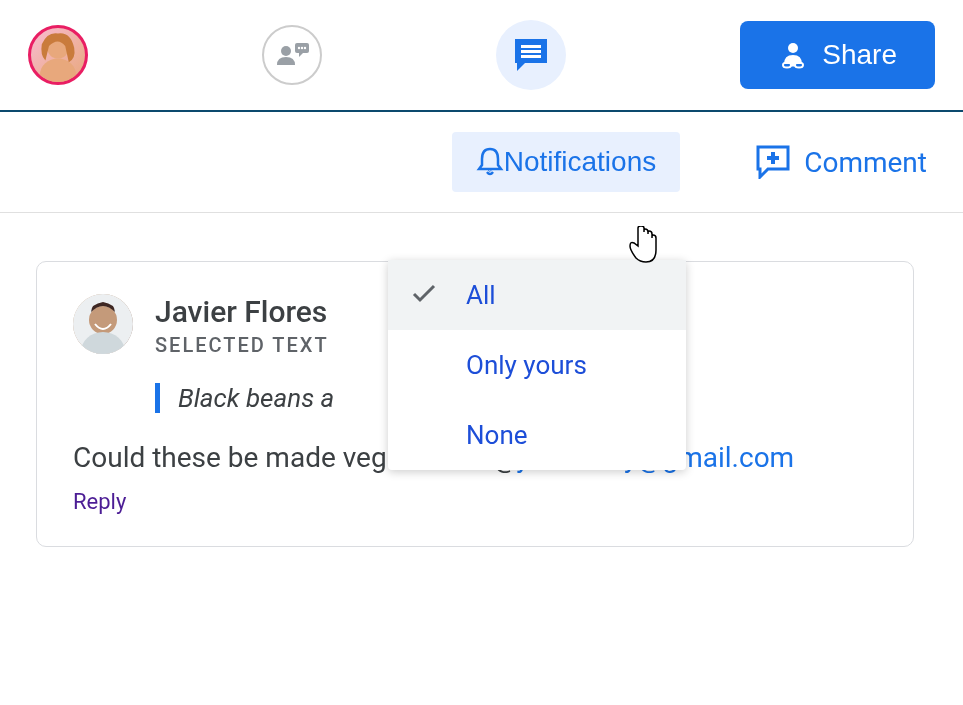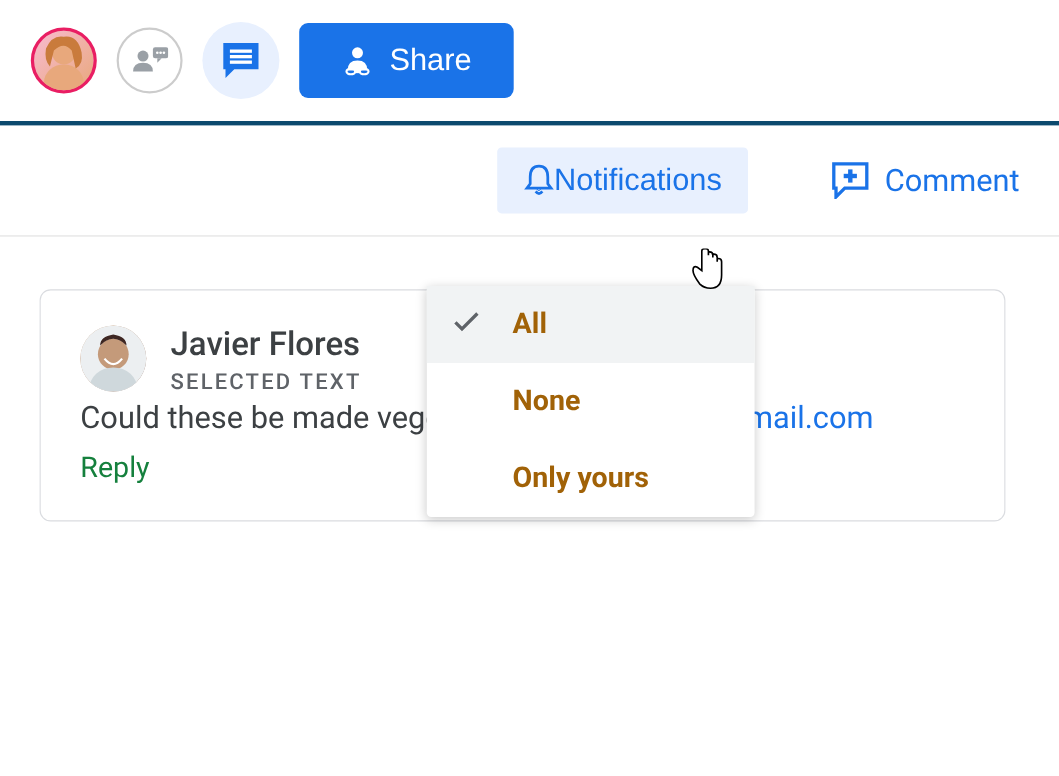--- a/index.html
+++ b/index.html
@@ -10,25 +10,25 @@
     body {
       font-family: 'Google Sans', Roboto, Arial, sans-serif;
       background: #fff;
       width: 963px;
       height: 705px;
       overflow: hidden;
       position: relative;
     }
     .top-toolbar {
       display: flex;
-      justify-content: flex-start;
+      justify-content: space-between;
       align-items: center;
       padding: 20px 28px;
       gap: 18px;
-      border-bottom: 4px solid #0c4a6e;
+      border-bottom: 2px solid #0c4a6e;
     }
     .avatar-circle {
       width: 60px;
       height: 60px;
       border-radius: 50%;
       border: 3px solid #e91e63;
       overflow: hidden;
       background: linear-gradient(135deg, #f8bbd0 0%, #e8a87c 100%);
       position: relative;
     }
@@ -104,24 +104,23 @@
       left: 388px;
       width: 298px;
       background: #fff;
       border-radius: 4px;
       box-shadow: 0 2px 10px rgba(0,0,0,0.2);
       z-index: 100;
     }
     .dropdown-item {
       padding: 20px 28px 20px 78px;
       font-size: 26px;
-      color: #a16207;
-      cursor: pointer;
-      position: relative;
-      font-weight: bold;
+      color: #1d4ed8;
+      cursor: pointer;
+      position: relative;
     }
     .dropdown-item.selected {
       background: #f1f3f4;
     }
     .dropdown-item .check {
       position: absolute;
       left: 24px;
       top: 50%;
       transform: translateY(-50%);
       color: #5f6368;
@@ -193,22 +192,22 @@
       margin-left: 0;
       font-size: 28px;
       color: #3c4043;
       line-height: 1.5;
     }
     .mention {
       color: #1a73e8;
     }
     .reply-link {
       margin-top: 10px;
-      font-size: 26px;
-      color: #15803d;
+      font-size: 22px;
+      color: #4c1d95;
       cursor: pointer;
     }
     .dropdown-caret {
       color: #5f6368;
       font-size: 16px;
       margin-left: 4px;
     }
   </style>
 </head>
 <body>
@@ -280,40 +279,41 @@
         <ellipse cx="30" cy="58" rx="22" ry="20" fill="#cfd8dc"></ellipse>
         <path d="M 18 18 Q 30 6 42 18 Q 42 10 30 8 Q 18 10 18 18" fill="#3e2723"></path>
         <path d="M 22 30 Q 30 40 38 30" fill="none" stroke="#fff" stroke-width="2"></path>
       </svg>
     </div>
     <div class="comment-meta">
       <div class="commenter-name">Javier Flores</div>
       <div class="selected-text-label">SELECTED TEXT</div>
     </div>
   </div>
+  <div class="quoted-text">Black beans a</div>
   <div class="comment-body">
     <span>Could these be made vegetarian? @</span><span class="mention">juliafillory@gmail.com</span>
   </div>
   <div class="reply-link">Reply</div>
 </div>
 
 <div class="dropdown-menu">
   <div class="dropdown-item selected">
     <span class="check">
       <svg width="24" height="20" viewBox="0 0 24 20">
           <path d="M 2 10 L 8 16 L 22 2" fill="none" stroke="#5f6368" stroke-width="3"></path>
         </svg>
     </span>
     <span>All</span>
   </div>
   <div class="dropdown-item">
+    <span>Only yours</span>
+  </div>
+  <div class="dropdown-item">
     <span>None</span>
-  </div>
-  <div class="dropdown-item">
-    <span>Only yours</span>
   </div>
 </div>
 
 <div class="cursor-pointer">
   <svg width="32" height="38" viewBox="0 0 32 38">
     <path d="M 10 2 L 10 20 L 6 17 Q 2 15 2 20 Q 2 24 8 32 Q 12 36 18 36 Q 28 36 28 24 L 28 12 Q 28 9 25 9 Q 24 9 24 12 L 24 8 Q 24 5 21 5 Q 20 5 20 8 L 20 6 Q 20 3 17 3 Q 16 3 16 6 L 16 2 Q 16 0 13 0 Q 10 0 10 2 Z" fill="#fff" stroke="#000" stroke-width="1.5"></path>
   </svg>
 </div>
 
 </body></html>

